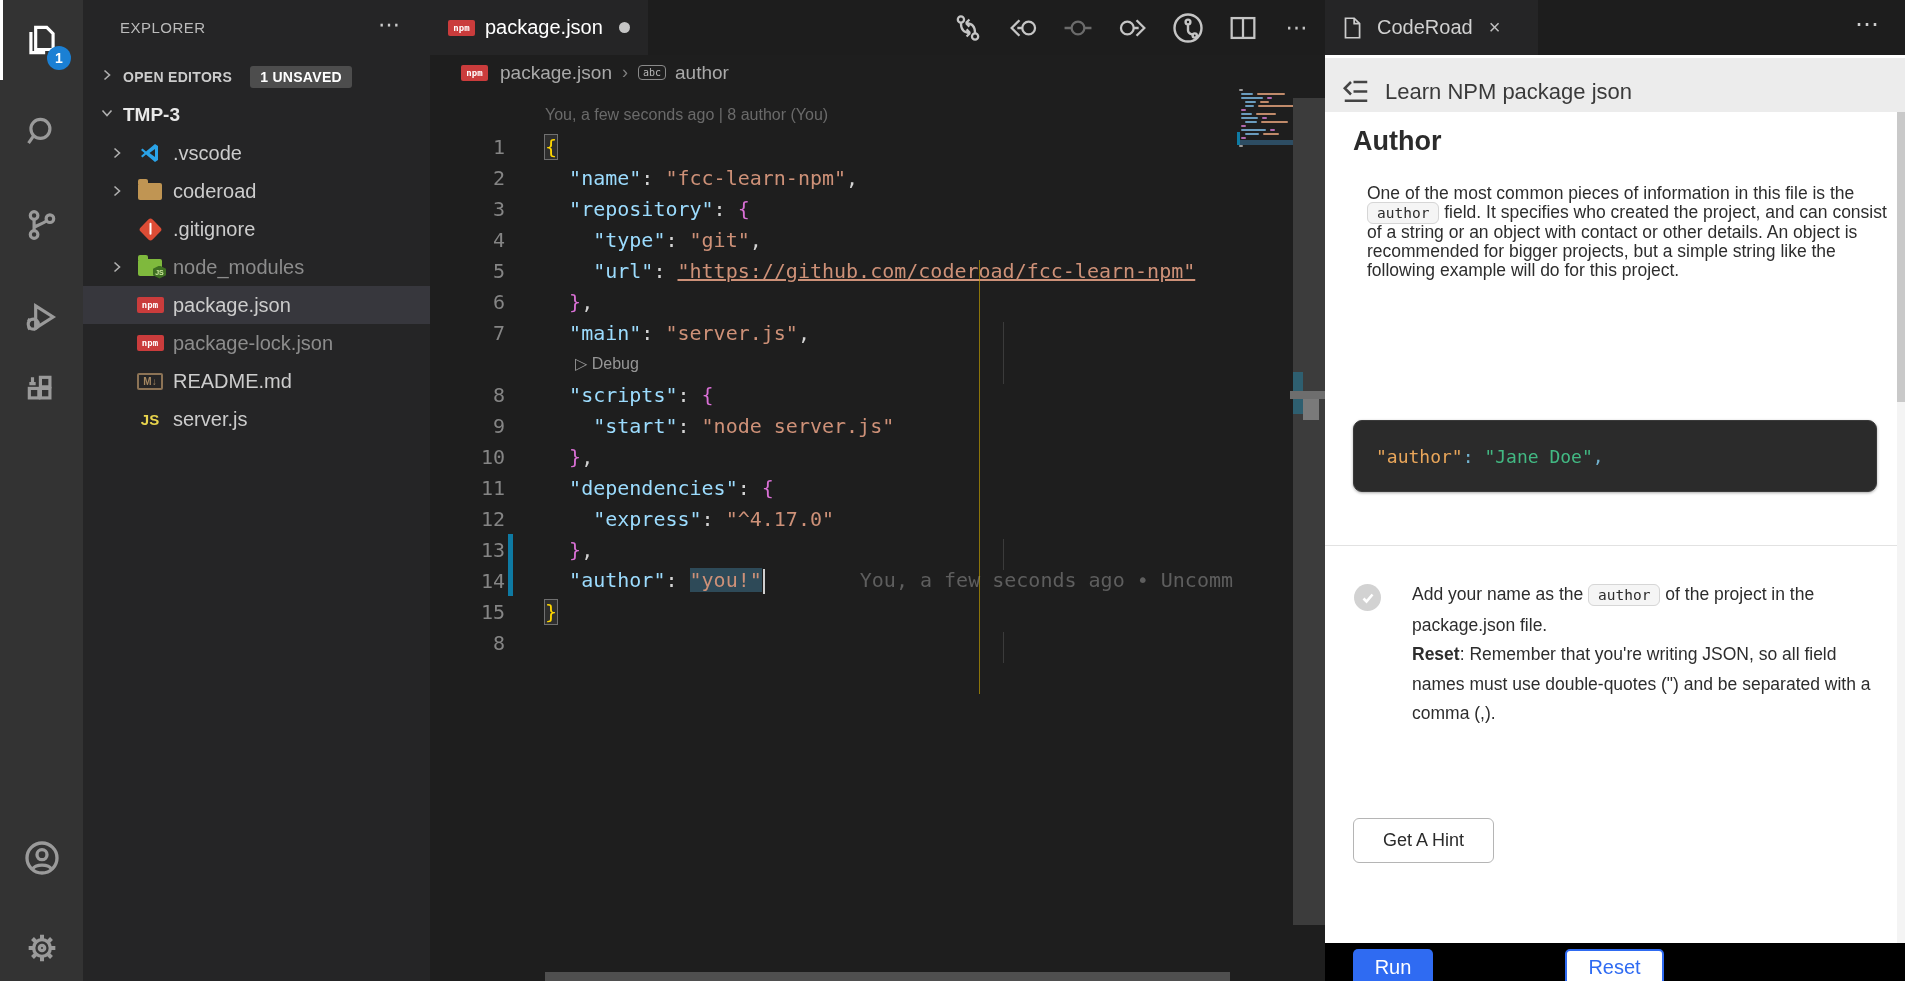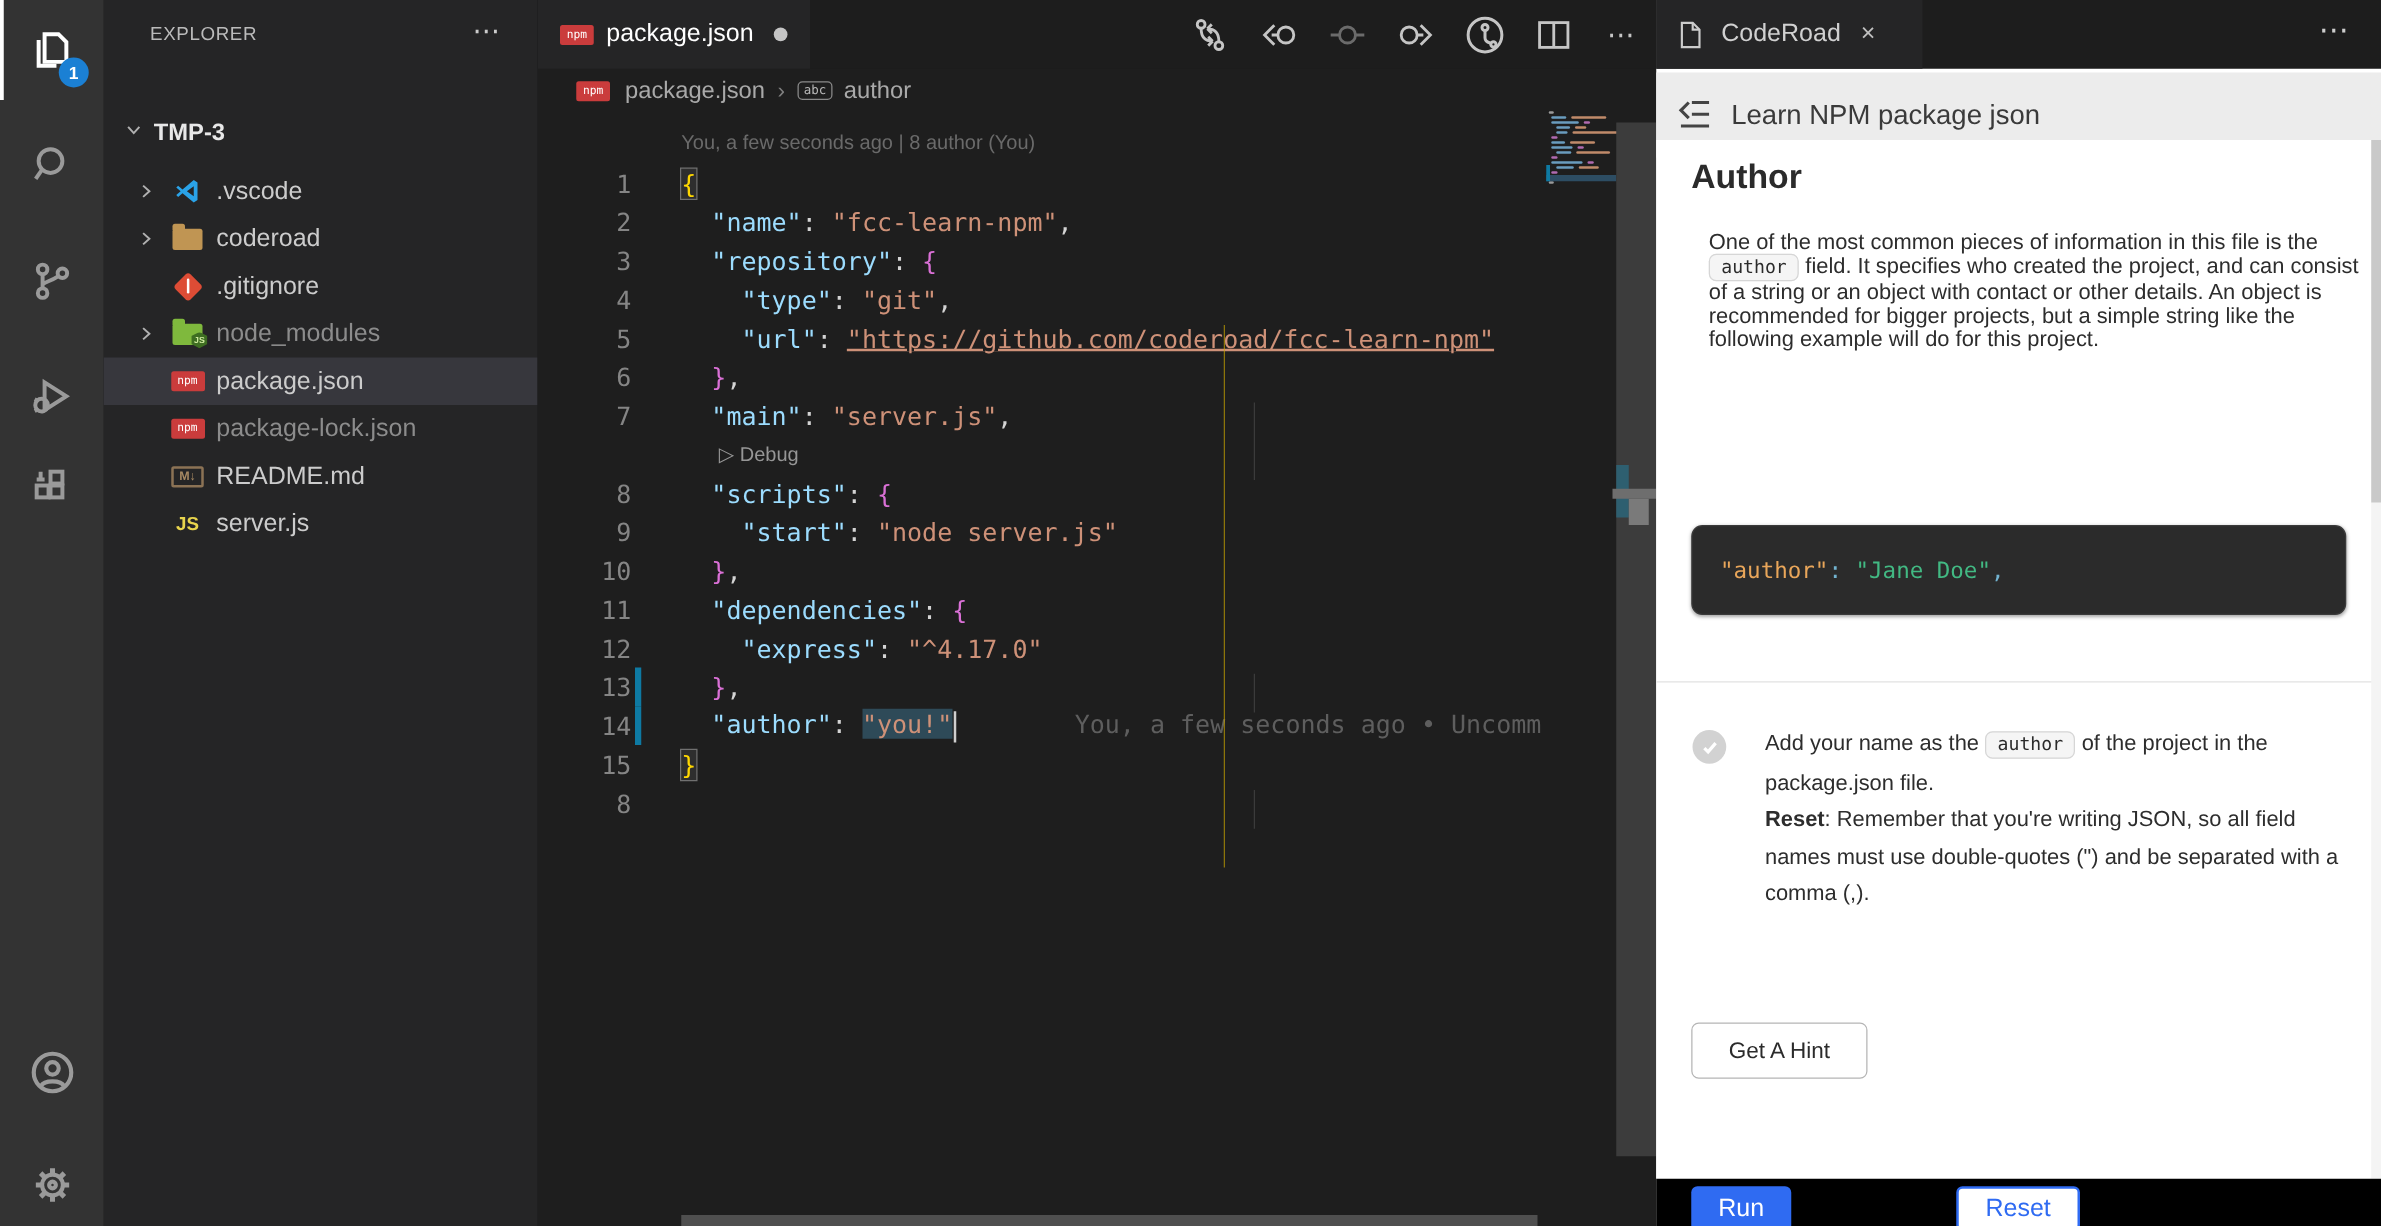--- a/index.html
+++ b/index.html
@@ -18,34 +18,34 @@
 
   
   .sidebar { position:absolute; left:83px; top:0; width:347px; height:981px; background:#252526; color:#cccccc; }
   .sb-header { position:absolute; left:0; top:0; width:100%; height:55px; display:flex; align-items:center; }
   .sb-title { margin-left:37px; font-size:15px; letter-spacing:.5px; color:#bbbbbb; }
   .sb-more { position:absolute; right:30px; top:12px; color:#cccccc; font-size:22px; cursor:pointer; }
   .oe-row { position:absolute; left:0; top:58px; width:100%; height:37px; display:flex; align-items:center; cursor:pointer; }
   .oe-label { font-size:14px; font-weight:bold; color:#cccccc; letter-spacing:.3px; margin-left:8px; }
   .oe-badge { margin-left:18px; background:#4d4d4d; color:#ffffff; font-size:14px; font-weight:bold;
     padding:3px 10px; border-radius:3px; letter-spacing:.3px; }
-  .root-row { position:absolute; left:0; top:96px; width:100%; height:38px; display:flex; align-items:flex-start; cursor:pointer; }
+  .root-row { position:absolute; left:0; top:96px; width:100%; height:38px; display:flex; align-items:center; cursor:pointer; }
   .root-label { font-size:19px; font-weight:bold; color:#e8e8e8; margin-left:8px; }
   .tree { position:absolute; left:0; top:134px; width:100%; }
   .tree-row { height:38px; display:flex; align-items:center; cursor:pointer; position:relative; }
   .tree-row.selected { background:#37373d; }
   .tree-chevron { position:absolute; left:26px; width:16px; height:16px; }
   .tree-icon { position:absolute; left:52px; width:30px; height:24px; display:flex; align-items:center; justify-content:center; }
   .tree-label { position:absolute; left:90px; font-size:20px; color:#cccccc; white-space:nowrap; }
   .tree-row.dim .tree-label { color:#8c8c8c; }
   .chev svg { stroke:#b0b0b0; fill:none; stroke-width:1.6; }
 
   
   .ic-npm { width:27px; height:16px; background:#ca3c3c; border-radius:2px; color:#fff;
-    font-size:9px; font-weight:normal; display:flex; align-items:center; justify-content:center; font-family:"DejaVu Sans Mono",monospace;}
+    font-size:9px; font-weight:bold; display:flex; align-items:center; justify-content:center; font-family:"DejaVu Sans Mono",monospace;}
   .ic-folder { position:relative; width:24px; height:17px; background:#c09553; border-radius:2px; }
   .ic-folder::before { content:""; position:absolute; left:0; top:-4px; width:10px; height:5px; background:#c09553; border-radius:2px 2px 0 0; }
   .ic-folder.green { background:#7fb93d; }
   .ic-folder.green::before { background:#7fb93d; }
   .ic-node-badge { position:absolute; right:-4px; bottom:-3px; width:13px; height:13px; background:#3e6e22;
     color:#cde99d; font-size:7px; font-weight:bold; display:flex; align-items:center;justify-content:center;
     clip-path:polygon(50% 0,100% 25%,100% 75%,50% 100%,0 75%,0 25%); }
   .ic-git { width:17px; height:17px; background:#dd4c35; transform:rotate(45deg); border-radius:3px; position:relative; }
   .ic-git::after { content:""; position:absolute; left:7px; top:2px; width:2px; height:12px; background:#fff; transform:rotate(-45deg); border-radius:1px;}
   .ic-md { width:26px; height:17px; border:2px solid #8c7355; border-radius:2px; color:#a58862;
@@ -201,20 +201,28 @@
       <path d="M12 4 v3 M12 17 v3 M4 12 h3 M17 12 h3 M6.3 6.3 l2.1 2.1 M15.6 15.6 l2.1 2.1 M6.3 17.7 l2.1-2.1 M15.6 8.4 l2.1-2.1" stroke-width="2.4"></path>
         </svg>
     </div>
   </div>
 
   <div class="sidebar">
     <div class="sb-header">
       <span class="sb-title">EXPLORER</span>
       <span class="sb-more">⋯</span>
     </div>
+    <div class="oe-row">
+      <span class="chev" style="margin-left:16px;">
+        <svg width="16" height="16" viewBox="0 0 16 16">
+            <path d="M5.5 3.5 L10.5 8 L5.5 12.5"></path>
+          </svg></span>
+      <span class="oe-label">OPEN EDITORS</span>
+      <span class="oe-badge">1 UNSAVED</span>
+    </div>
     <div class="root-row">
       <span class="chev" style="margin-left:16px;">
         <svg width="16" height="16" viewBox="0 0 16 16">
             <path d="M3.5 5.5 L8 10.5 L12.5 5.5"></path>
           </svg></span>
       <span class="root-label">TMP-3</span>
     </div>
     <div class="tree" id="file-tree">
         <div class="tree-row">
           <span class="tree-chevron chev"><svg width="16" height="16" viewBox="0 0 16 16">

